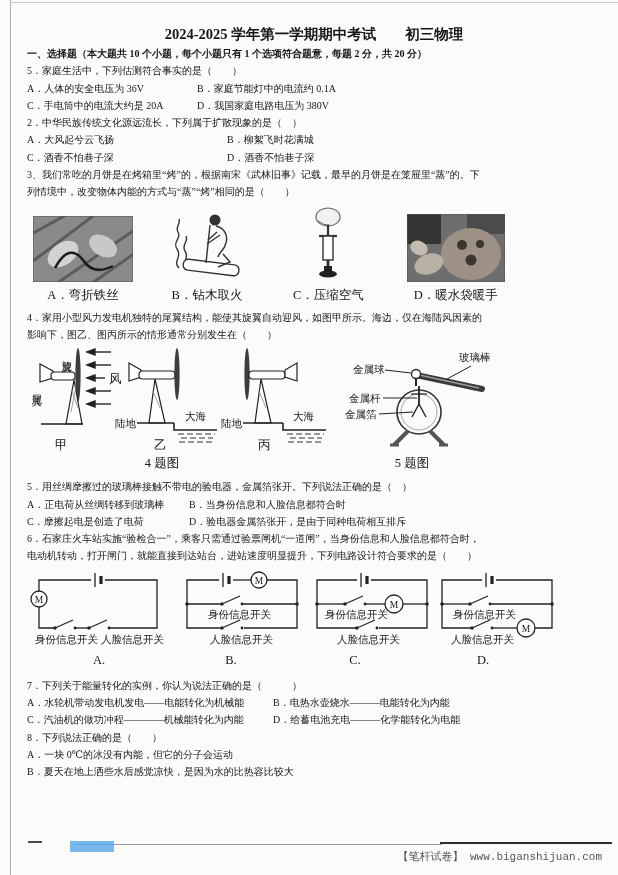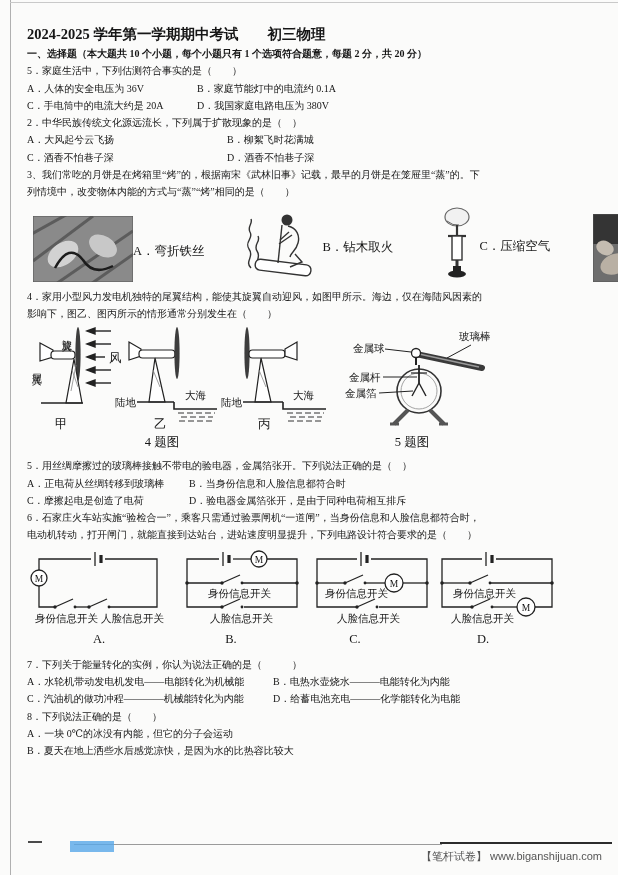--- a/index.html
+++ b/index.html
@@ -5,42 +5,42 @@
   html,body{margin:0;padding:0}
   body{
     width:618px;height:875px;position:relative;overflow:hidden;
     background:#fbfbfa;color:#161616;
     font-family:"Liberation Serif","DejaVu Serif",serif;
   }
   .scanline-left{position:absolute;left:10px;top:0;height:100%;width:1px;background:#b0b0b0}
   .scanline-top{position:absolute;left:10px;top:2px;width:608px;height:1px;background:#c9c9c9}
   .content{position:absolute;left:27px;top:24px;width:574px}
   .ln{font-size:10px;line-height:17.3px;white-space:pre-wrap}
-  .title{font-size:14.5px;font-weight:bold;line-height:21px;white-space:pre-wrap}
+  .title{text-align:center;font-size:14.5px;font-weight:bold;line-height:21px;white-space:pre-wrap}
   .bold{font-weight:bold}
   .row{display:flex}
   .c1-q1{width:170px}
   .c1-q2{width:200px}
   .c1-q5{width:162px}
   .c1-q7{width:246px}
   .imgrow{display:flex;align-items:flex-end;margin:5px 0 0 6px}
-  .figcol{display:flex;flex-direction:row;align-items:center}
+  .figcol{display:flex;flex-direction:column;align-items:center}
   .figcap{font-size:12.5px;line-height:16px;margin-top:5px;white-space:nowrap}
   .ml30{margin-left:30px}.ml42{margin-left:42px}.ml62{margin-left:43px}
   svg text{font-family:"Liberation Serif","DejaVu Serif",serif;fill:#161616}
   .wire{stroke:#222;stroke-width:1.3;fill:none}
   .thick{stroke:#222;stroke-width:3.2;fill:none}
   .lblsm{font-size:10.5px}
   .lblmd{font-size:12.5px}
   .vtext{writing-mode:vertical-rl;text-orientation:upright;letter-spacing:2px}
   .fl-dash{position:absolute;left:28px;top:841px;width:14px;height:0;border-top:2px solid #4a4a4a}
   .fl-left{position:absolute;left:74px;top:844px;width:368px;height:0;border-top:1.5px solid #9a9a9a}
   .fl-right{position:absolute;left:440px;top:842px;width:172px;height:0;border-top:2.5px solid #2b2b2b}
   .highlight{position:absolute;left:70px;top:841px;width:44px;height:11px;background:#57a8e8;opacity:.8}
-  .footer-text{position:absolute;right:16px;top:849px;font-family:Liberation Sans, sans-serif;font-size:11px;color:#555}
+  .footer-text{position:absolute;right:16px;top:849px;font-family:Liberation Mono, monospace;font-size:11px;color:#555}
 </style>
 </head>
 <body>
 
 <div class="scanline-left"></div>
 <div class="scanline-top"></div>
 
 <div class="content">
 
   <div class="title">2024-2025 学年第一学期期中考试　　初三物理</div>

